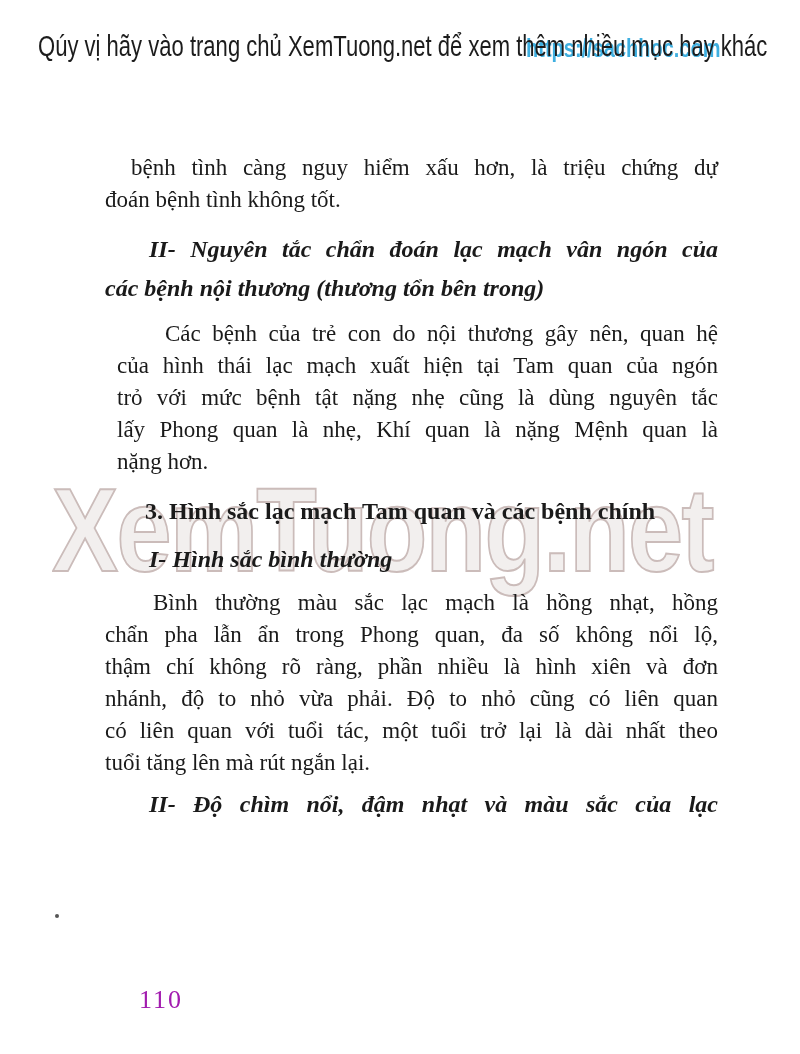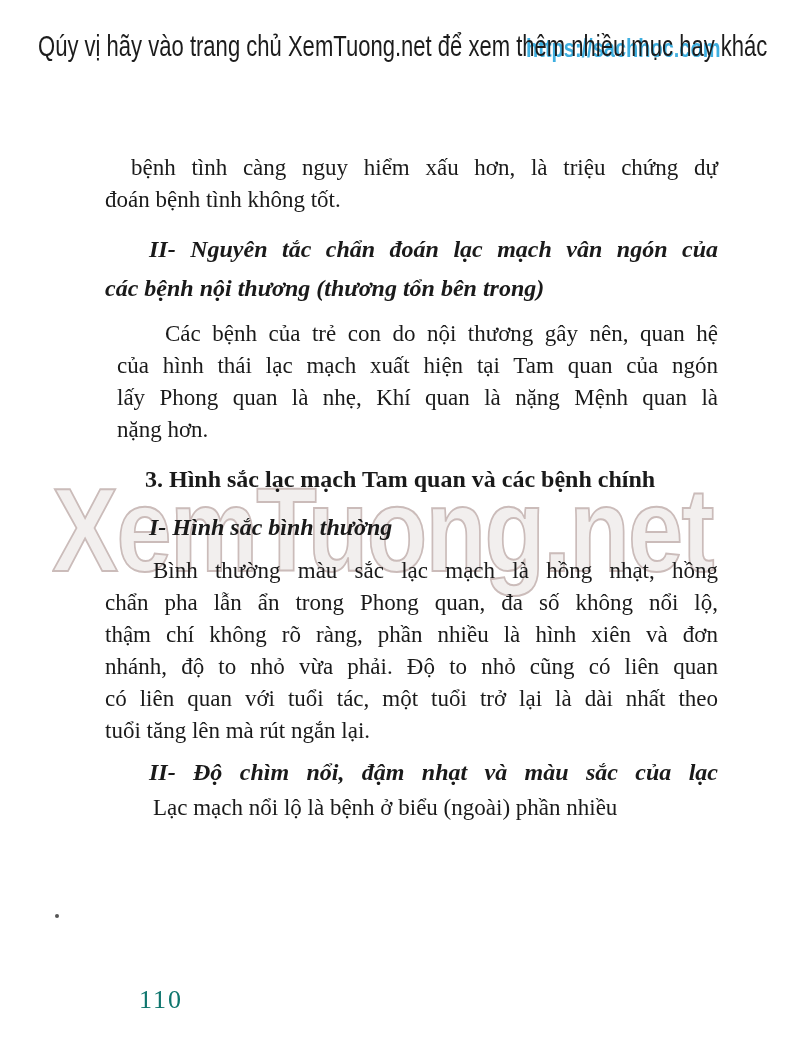--- a/index.html
+++ b/index.html
@@ -108,21 +108,21 @@
   .mt6  { margin-top: 6px; }
   .mt4  { margin-top: 16px; }
 
   
   .page-number {
     position: absolute;
     top: 985px; left: 139px;
     font-family: "Liberation Serif", serif;
     font-size: 26px;
     letter-spacing: 2px;
-    color: #0f766e;
+    color: #a21caf;
     z-index: 2;
   }
 
   
   .artifact-dot {
     position: absolute;
     top: 914px; left: 55px;
     width: 4px; height: 4px;
     border-radius: 50%;
     background: #555;
@@ -146,42 +146,40 @@
         <div class="line first">bệnh tình càng nguy hiểm xấu hơn, là triệu chứng dự</div>
         <div class="line last">đoán bệnh tình không tốt.</div>
       </div>
       <div class="block h-bold-italic mt14">
         <div class="line first">II- Nguyên tắc chẩn đoán lạc mạch vân ngón của</div>
         <div class="line last">các bệnh nội thương (thương tổn bên trong)</div>
       </div>
       <div class="block p mt10">
         <div class="line first">Các bệnh của trẻ con do nội thương gây nên, quan hệ</div>
         <div class="line">của hình thái lạc mạch xuất hiện tại Tam quan của ngón</div>
+        <div class="line">trỏ với mức bệnh tật nặng nhẹ cũng là dùng nguyên tắc</div>
         <div class="line">lấy Phong quan là nhẹ, Khí quan là nặng Mệnh quan là</div>
         <div class="line last">nặng hơn.</div>
       </div>
       <div class="block h-bold mt4">
         <div class="line first last">3. Hình sắc lạc mạch Tam quan và các bệnh chính</div>
       </div>
       <div class="block h-bold-italic mt12">
         <div class="line first last">I- Hình sắc bình thường</div>
       </div>
       <div class="block p mt8">
         <div class="line first">Bình thường màu sắc lạc mạch là hồng nhạt, hồng</div>
         <div class="line">chẩn pha lẫn ẩn trong Phong quan, đa số không nổi lộ,</div>
         <div class="line">thậm chí không rõ ràng, phần nhiều là hình xiên và đơn</div>
         <div class="line">nhánh, độ to nhỏ vừa phải. Độ to nhỏ cũng có liên quan</div>
         <div class="line">có liên quan với tuổi tác, một tuổi trở lại là dài nhất theo</div>
         <div class="line last">tuổi tăng lên mà rút ngắn lại.</div>
       </div>
       <div class="block h-bold-italic mt6">
         <div class="line first">II- Độ chìm nổi, đậm nhạt và màu sắc của lạc</div>
       </div>
-      <div class="block p">
-        <div class="line first last">Lạc mạch nổi lộ là bệnh ở biểu (ngoài) phần nhiều</div>
-      </div>
     </div>
 
   <div class="artifact-dot"></div>
 
   <div class="page-number">110</div>
 
 </div>
 
 </body></html>

